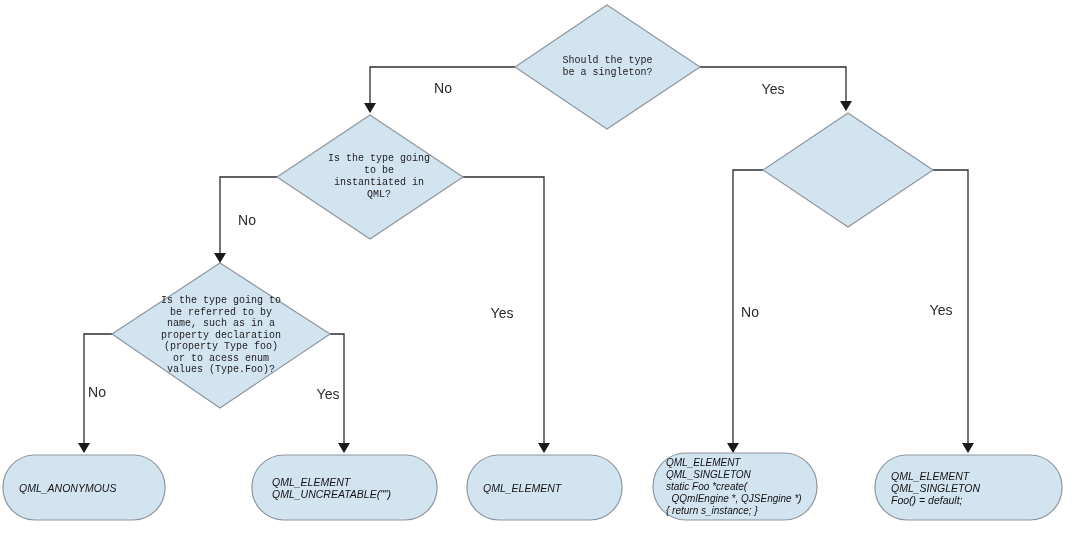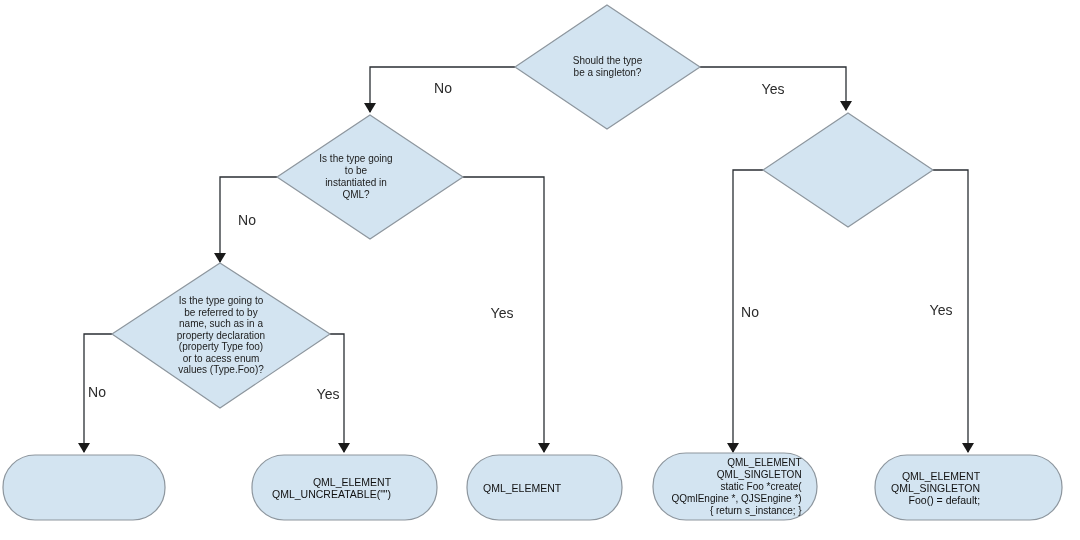--- a/index.html
+++ b/index.html
@@ -12,30 +12,32 @@
   }
   #wires{position:absolute;left:0;top:0;}
   .node-label{
     position:absolute;
     display:flex;align-items:center;justify-content:center;
     text-align:center;
     white-space:pre-line;
     font-size:10px;line-height:12px;
     color:#1c1c1c;
     pointer-events:none;
+    font-family:Liberation Mono, monospace;
   }
   .box-label{
     position:absolute;
     display:flex;align-items:center;justify-content:flex-start;
-    text-align:right;
+    text-align:left;
     white-space:pre-wrap;
     font-size:10.5px;line-height:12px;
     color:#111111;
     padding-left:16px;box-sizing:border-box;
     pointer-events:none;
+    font-style:italic;
   }
   .edge-label{
     position:absolute;
     transform:translate(-50%,-50%);
     font-size:14px;color:#2b2b2b;
     white-space:nowrap;
     pointer-events:none;
   }
 </style>
 </head>
@@ -72,32 +74,33 @@
       <rect x="3" y="455" width="162" height="65" rx="32" ry="32"></rect>
       <rect x="252" y="455" width="185" height="65" rx="32" ry="32"></rect>
       <rect x="467" y="455" width="155" height="65" rx="32" ry="32"></rect>
       <rect x="653" y="453" width="164" height="67" rx="33" ry="33"></rect>
       <rect x="875" y="455" width="187" height="65" rx="32" ry="32"></rect>
     </g>
   </svg>
 
   <div class="node-label" style="left:515px;top:5px;width:185px;height:124px;">Should the type
 be a singleton?</div>
-  <div class="node-label" style="left:263px;top:115px;width:186px;height:124px;">Is the type going
+  <div class="node-label" style="left:286px;top:115px;width:186px;height:124px;">Is the type going
 to be
 instantiated in
 QML?</div>
   <div class="node-label" style="left:112px;top:263px;width:218px;height:145px;line-height:11.5px;">Is the type going to
 be referred to by
 name, such as in a
 property declaration
 (property Type foo)
 or to acess enum
 values (Type.Foo)?</div>
 
+  <div class="box-label" style="left:3px;top:455px;width:162px;height:65px;">QML_ANONYMOUS</div>
   <div class="box-label" style="left:252px;top:455px;width:185px;height:65px;padding-left:20px;">QML_ELEMENT
 QML_UNCREATABLE("")</div>
   <div class="box-label" style="left:467px;top:455px;width:155px;height:65px;">QML_ELEMENT</div>
   <div class="box-label" style="left:653px;top:453px;width:164px;height:67px;padding-left:13px;font-size:10px;">QML_ELEMENT
 QML_SINGLETON
 static Foo *create(
   QQmlEngine *, QJSEngine *)
 { return s_instance; }</div>
   <div class="box-label" style="left:875px;top:455px;width:187px;height:65px;">QML_ELEMENT
 QML_SINGLETON

